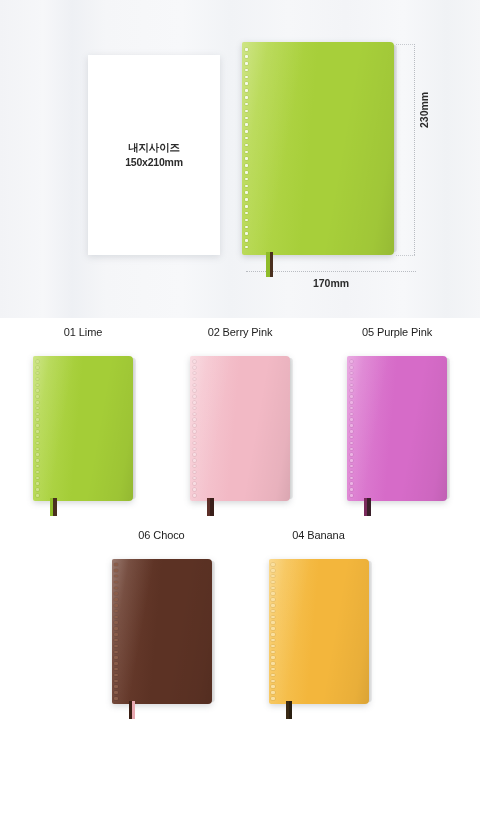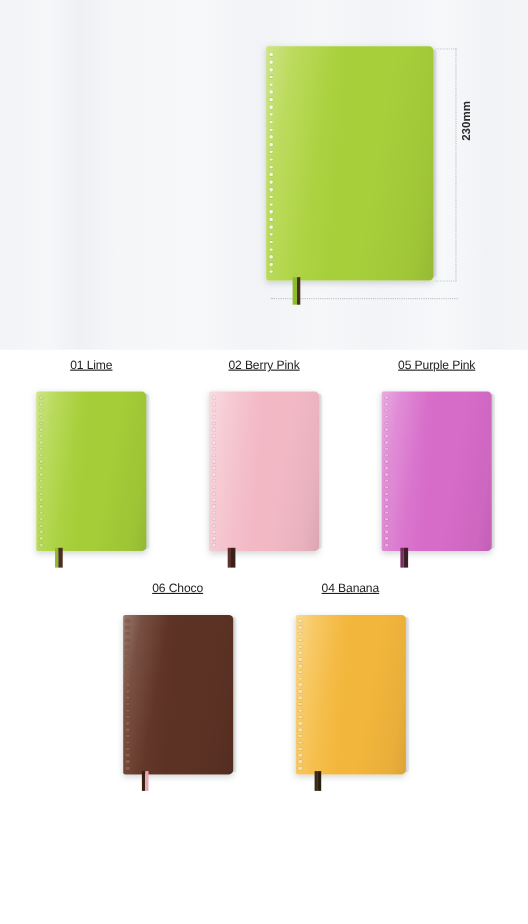--- a/index.html
+++ b/index.html
@@ -207,37 +207,40 @@
     display: flex;
     flex-direction: column;
     align-items: center;
   }
   .color-name {
     font-size: 11px;
     color: #1d1d1d;
     margin-bottom: 18px;
     white-space: nowrap;
     letter-spacing: -0.1px;
-    text-decoration: underline;
   }
   .swatch-book {
     position: relative;
     width: 100px;
     height: 145px;
   }
   .swatch-book .book-ribbon {
     bottom: -15px;
     height: 18px;
   }
 </style>
 </head>
 <body>
 
 <section class="size-section">
 
+  <div class="page-sheet">
+    <div class="page-sheet-label">내지사이즈</div>
+    <div class="page-sheet-label">150x210mm</div>
+  </div>
 
   <div class="book hero-book">
     <div class="book-edge"></div>
     <div class="book-body" id="hero-body" style="background: linear-gradient(95deg, rgb(185, 218, 82) 0%, rgb(167, 207, 58) 45%, rgb(167, 207, 58) 100%);"></div>
     <div class="book-spiral" id="hero-spiral">
         <i style="background: rgba(255, 255, 255, 0.85);"></i>
         <i style="background: rgba(255, 255, 255, 0.85);"></i>
         <i style="background: rgba(255, 255, 255, 0.85);"></i>
         <i style="background: rgba(255, 255, 255, 0.85);"></i>
         <i style="background: rgba(255, 255, 255, 0.85);"></i>
@@ -272,20 +275,21 @@
       <span class="r2" id="hero-r2" style="background: rgb(74, 47, 30);"></span>
     </div>
   </div>
 
   <div class="dim-tick-top"></div>
   <div class="dim-tick-bottom"></div>
   <div class="dim-v"></div>
   <div class="dim-v-label">230mm</div>
 
   <div class="dim-h"></div>
+  <div class="dim-h-label">170mm</div>
 
 </section>
 
 <section class="colors-section">
 
   <div class="color-row row-1">
 
     <div class="color-item">
       <div class="color-name">01 Lime</div>
       <div class="book swatch-book">

